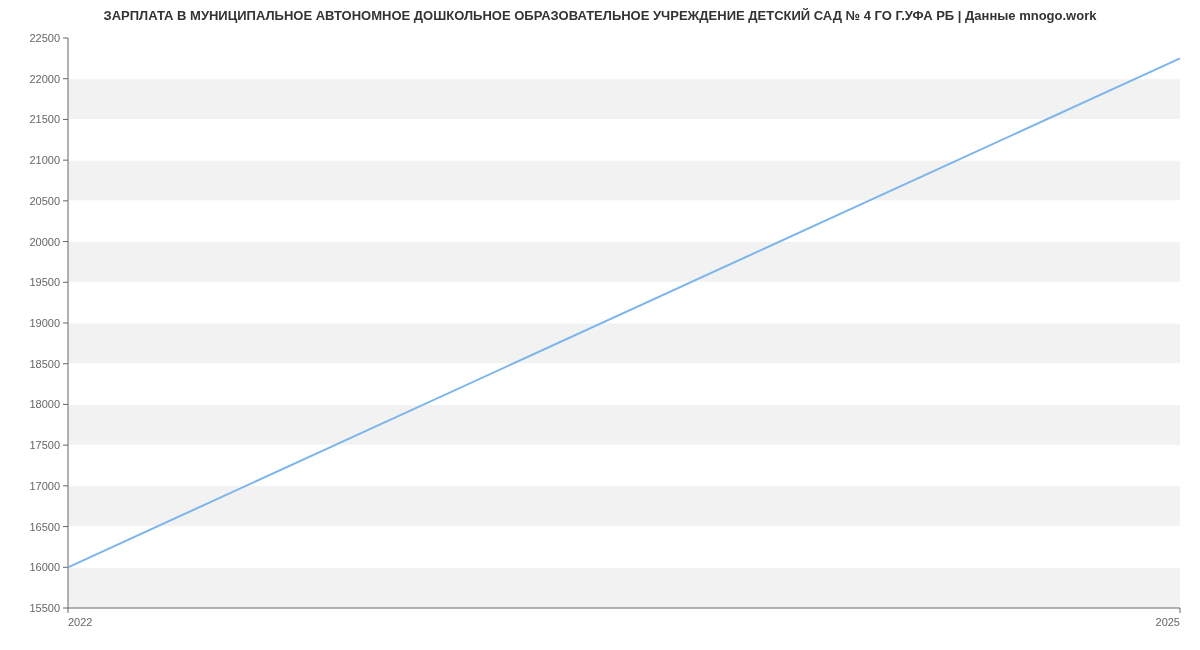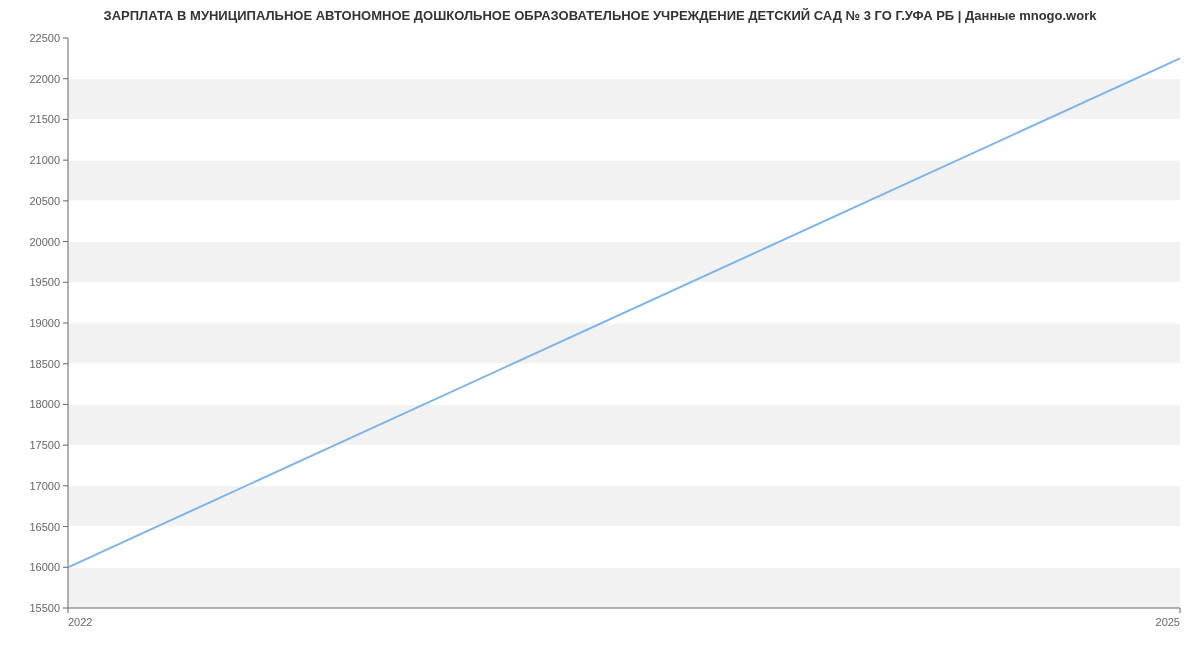--- a/index.html
+++ b/index.html
@@ -27,21 +27,21 @@
   .grid-line { stroke: #ffffff; stroke-width: 1; }
   .axis-line { stroke: #666; stroke-width: 1; }
   .tick-line { stroke: #666; stroke-width: 1; }
   .tick-label { font-size: 11px; fill: #666; }
   .series-line { stroke: #7cb5ec; stroke-width: 2; fill: none; }
 </style>
 </head>
 <body>
 
 <div class="chart-wrap">
-  <div class="title">ЗАРПЛАТА В МУНИЦИПАЛЬНОЕ АВТОНОМНОЕ ДОШКОЛЬНОЕ ОБРАЗОВАТЕЛЬНОЕ УЧРЕЖДЕНИЕ ДЕТСКИЙ САД № 3 ГО Г.УФА РБ | Данные mnogo.work</div>
+  <div class="title">ЗАРПЛАТА В МУНИЦИПАЛЬНОЕ АВТОНОМНОЕ ДОШКОЛЬНОЕ ОБРАЗОВАТЕЛЬНОЕ УЧРЕЖДЕНИЕ ДЕТСКИЙ САД № 4 ГО Г.УФА РБ | Данные mnogo.work</div>
   <svg id="chart-svg" width="1200" height="620">
       <rect x="68" y="544.2857142857143" width="1112" height="40.714285714285666" class="grid-band"></rect>
       <rect x="68" y="462.85714285714283" width="1112" height="40.71428571428572" class="grid-band"></rect>
       <rect x="68" y="381.42857142857144" width="1112" height="40.71428571428572" class="grid-band"></rect>
       <rect x="68" y="300" width="1112" height="40.71428571428572" class="grid-band"></rect>
       <rect x="68" y="218.57142857142858" width="1112" height="40.714285714285694" class="grid-band"></rect>
       <rect x="68" y="137.14285714285714" width="1112" height="40.71428571428572" class="grid-band"></rect>
       <rect x="68" y="55.714285714285715" width="1112" height="40.714285714285715" class="grid-band"></rect>
       <line x1="68" y1="585" x2="1180" y2="585" class="grid-line"></line>
       <line x1="68" y1="544.2857142857143" x2="1180" y2="544.2857142857143" class="grid-line"></line>

